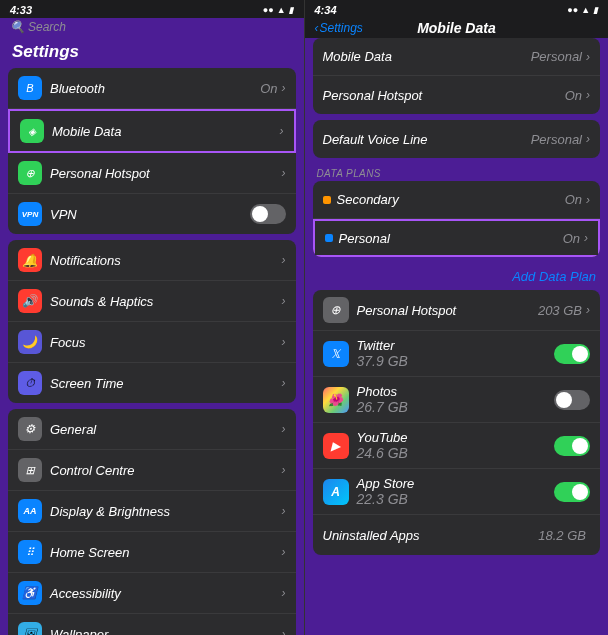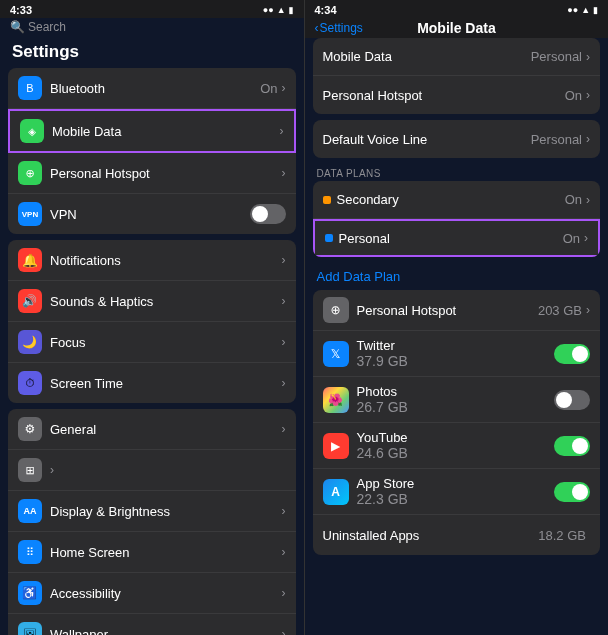--- a/index.html
+++ b/index.html
@@ -10,22 +10,23 @@
       background: #000;
       font-family: -apple-system, 'SF Pro Text', Arial, sans-serif;
       overflow: hidden;
     }
 
     
     .phone {
       flex: 1;
       display: flex;
       flex-direction: column;
-      background: #0f172a;
+      background: #4c1d95;
       overflow: hidden;
+      font-style: italic;
     }
     .phone + .phone {
       border-left: 1px solid #333;
     }
 
     
     .status-bar {
       display: flex;
       justify-content: space-between;
       align-items: center;
@@ -149,20 +150,21 @@
       font-size: 10px;
       color: #8e8e93;
       text-transform: uppercase;
       letter-spacing: 0.4px;
       padding: 4px 12px 2px;
     }
     .add-data-plan {
       font-size: 13px;
       color: #0a84ff;
       padding: 6px 12px;
+      text-align: right;
     }
     .mobile-data-personal-label {
       font-size: 10px;
       color: #8e8e93;
       text-transform: uppercase;
       letter-spacing: 0.4px;
       padding: 4px 12px 2px;
     }
 
     
@@ -299,20 +301,21 @@
     </div>
 
     <div class="settings-group">
       <div class="settings-row">
         <div class="row-icon icon-gray" style="font-size:12px;color:#fff;">⚙</div>
         <span class="row-label">General</span>
         <span class="row-chevron">›</span>
       </div>
       <div class="settings-row">
         <div class="row-icon icon-gray" style="font-size:11px;color:#fff;">⊞</div>
+        <span class="row-label">Control Centre</span>
         <span class="row-chevron">›</span>
       </div>
       <div class="settings-row">
         <div class="row-icon icon-blue" style="font-size:9px;color:#fff;font-weight:700;text-align:right;">AA</div>
         <span class="row-label">Display &amp; Brightness</span>
         <span class="row-chevron">›</span>
       </div>
       <div class="settings-row">
         <div class="row-icon icon-blue" style="font-size:11px;color:#fff;">⠿</div>
         <span class="row-label">Home Screen</span>

